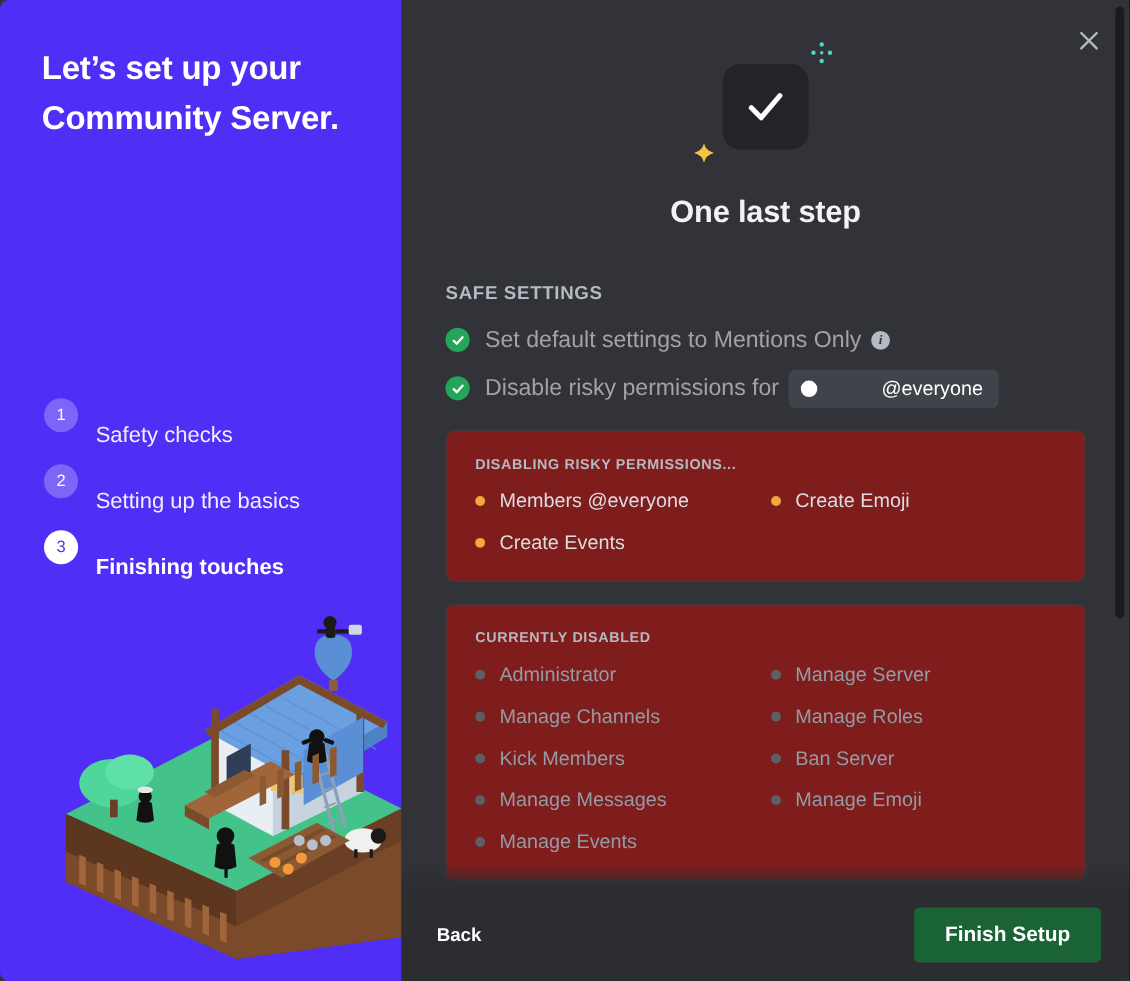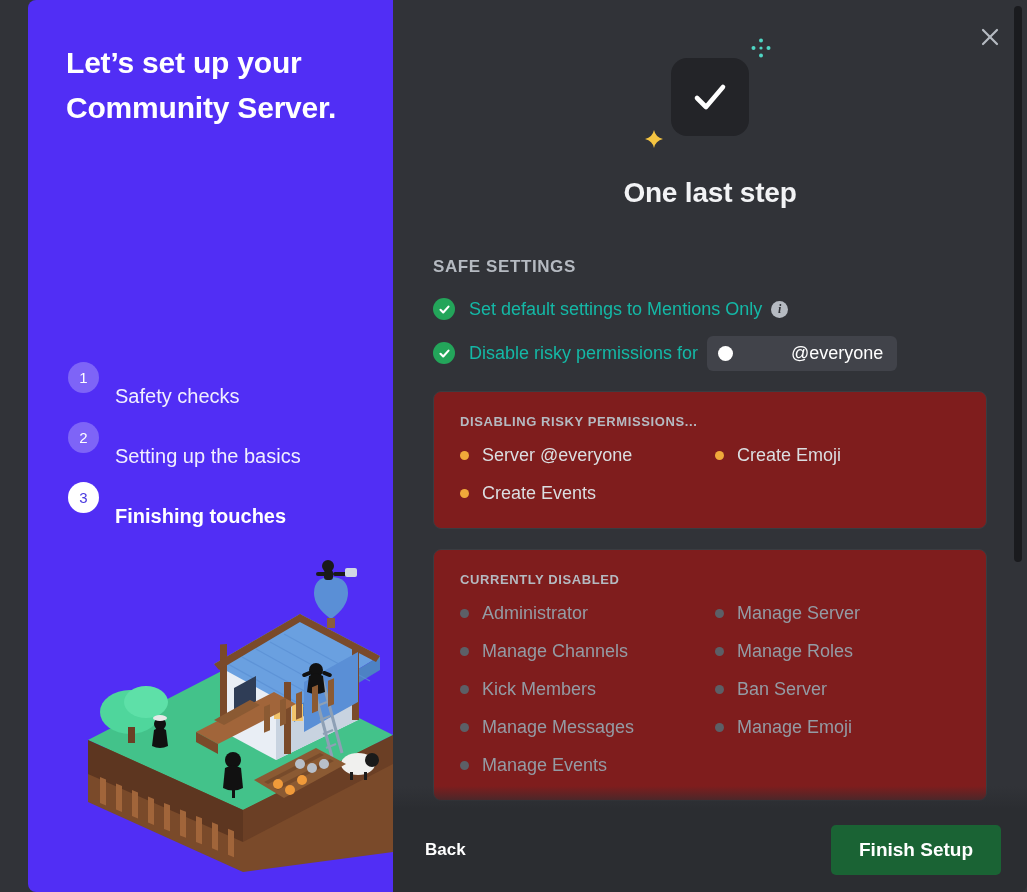--- a/index.html
+++ b/index.html
@@ -8,21 +8,20 @@
     background:#000;
     font-family:"Liberation Sans", sans-serif;
     overflow:hidden;
   }
   #app {
     position:relative;
     width:1027px; height:892px;
     background:#313338;
     display:flex;
     overflow:hidden;
-    padding-left:28px;
   }
 
   
   #sidebar {
     position:relative;
     width:365px; height:892px;
     background:#512EF5;
     flex:0 0 365px;
     overflow:hidden;
     border-top-left-radius:8px;
@@ -174,22 +173,22 @@
   }
   .check-circle {
     flex:0 0 auto;
     width:22px; height:22px;
     border-radius:50%;
     background:#23a55a;
     display:flex; align-items:center; justify-content:center;
     margin-right:14px;
   }
   .safe-text {
-    color:#14b8a6;
-    font-size:18px;
+    color:#a3a3a3;
+    font-size:21px;
   }
   .info-icon {
     display:inline-flex;
     align-items:center; justify-content:center;
     width:17px; height:17px;
     border-radius:50%;
     background:#b5bac1;
     color:#313338;
     font-size:12px;
     font-weight:bold;
@@ -534,21 +533,21 @@
             <span class="role-dot"></span>
             <span class="role-name">@everyone</span>
           </span>
         </div>
 
         <div class="panel">
           <div class="panel-title">DISABLING RISKY PERMISSIONS...</div>
           <div class="perm-grid">
             <div class="perm-item perm-disabling">
               <span class="perm-dot"></span>
-              <span class="perm-label">Server @everyone</span>
+              <span class="perm-label">Members @everyone</span>
             </div>
             <div class="perm-item perm-disabling">
               <span class="perm-dot"></span>
               <span class="perm-label">Create Emoji</span>
             </div>
             <div class="perm-item perm-disabling">
               <span class="perm-dot"></span>
               <span class="perm-label">Create Events</span>
             </div>
           </div>

